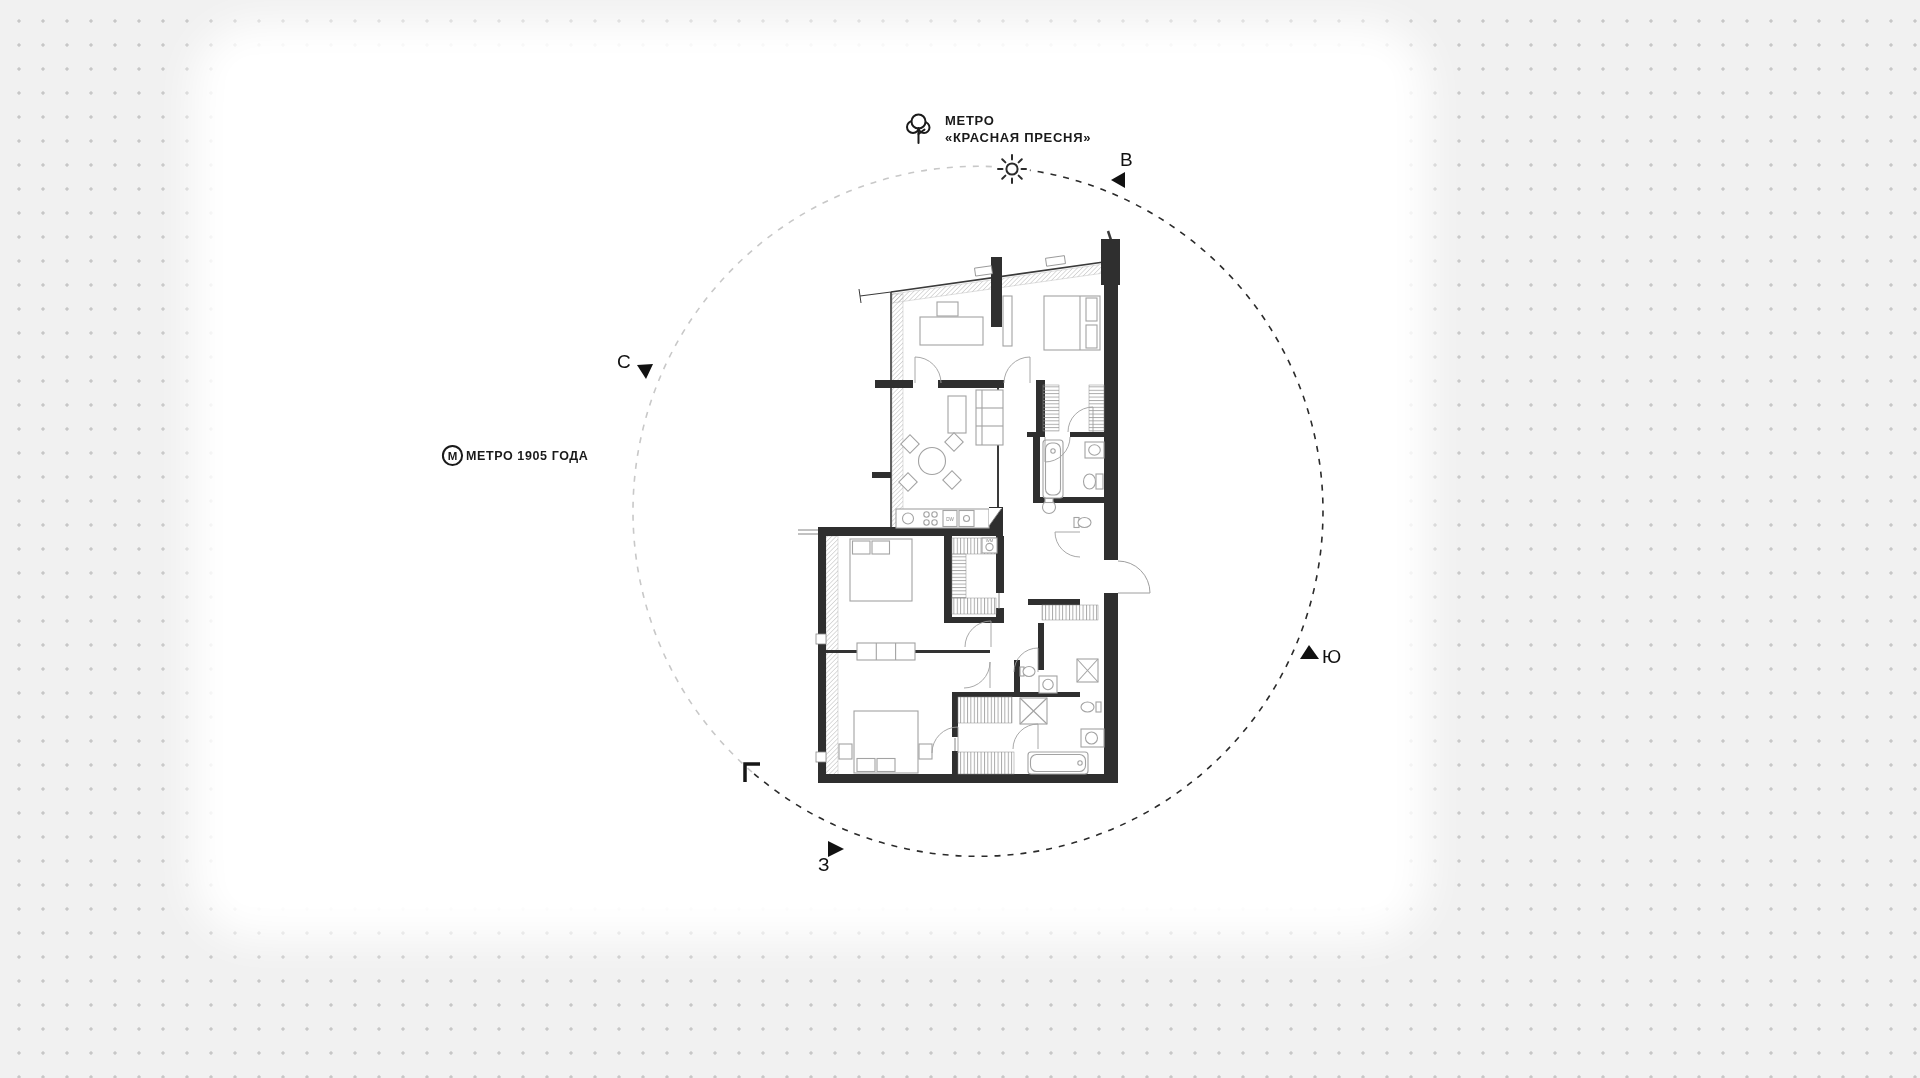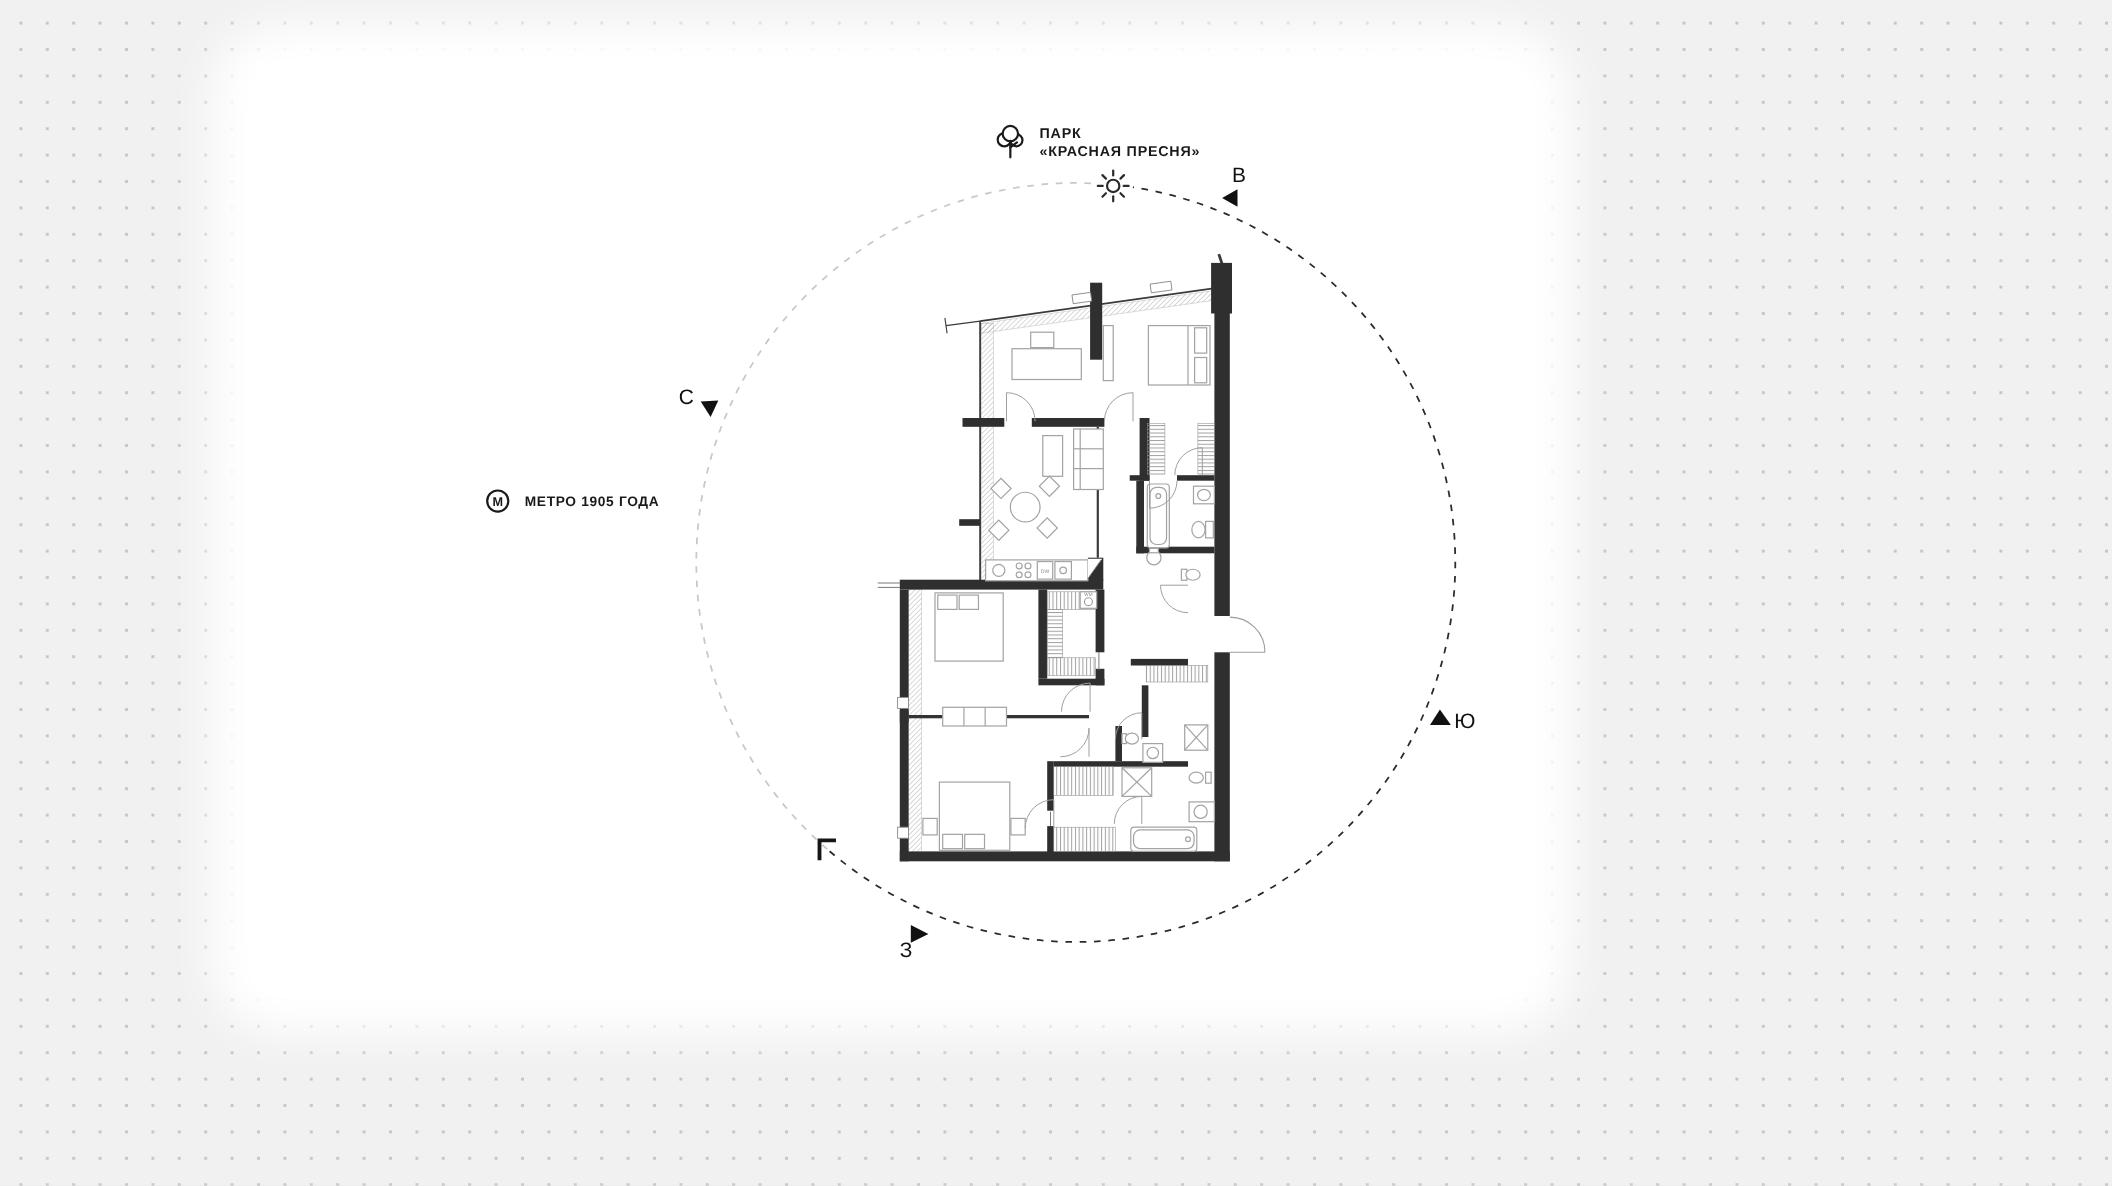--- a/index.html
+++ b/index.html
@@ -16,21 +16,21 @@
     box-shadow:0 0 42px 32px #ffffff;
   }
   .overlay-svg{position:absolute;left:0;top:0;}
   .compass-letter{
     position:absolute;font-size:19px;font-weight:500;color:#111;
     letter-spacing:.5px;line-height:1;
   }
   .park-label{position:absolute;left:903px;top:110px;display:flex;align-items:flex-start;}
   .park-text{margin-left:10px;font-size:13px;font-weight:700;letter-spacing:.7px;line-height:17px;white-space:nowrap;padding-top:2px;}
   .metro-label{position:absolute;left:441px;top:444px;display:flex;align-items:center;}
-  .metro-text{margin-left:13px;font-size:12.5px;font-weight:700;letter-spacing:.6px;white-space:nowrap;}
+  .metro-text{margin-left:2px;font-size:12.5px;font-weight:700;letter-spacing:.6px;white-space:nowrap;}
   .plan-svg{position:absolute;left:780px;top:230px;}
   svg text{font-family:"Liberation Sans",sans-serif;}
 </style>
 </head>
 <body>
 
 <div class="canvas">
 
   <div class="white-panel"></div>
 
@@ -74,21 +74,21 @@
         <circle cx="10" cy="17" r="6"></circle>
         <circle cx="21" cy="17.5" r="5.5"></circle>
         <circle cx="15.5" cy="11.5" r="7"></circle>
       </g>
       <g stroke="#1a1a1a" stroke-width="2" fill="none" stroke-linecap="round">
         <line x1="15.5" y1="18" x2="15.5" y2="33"></line>
         <line x1="15.5" y1="24" x2="21.5" y2="19.5"></line>
       </g>
     </svg>
     <div class="park-text">
-      <div>ПАРК</div>
+      <div>МЕТРО</div>
       <div>«КРАСНАЯ ПРЕСНЯ»</div>
     </div>
   </div>
 
   <div class="metro-label">
     <svg width="23" height="23" viewBox="0 0 23 23">
       <circle cx="11.5" cy="11.5" r="9.6" fill="#ffffff" stroke="#1a1a1a" stroke-width="2"></circle>
       <text x="11.5" y="15.6" text-anchor="middle" font-size="11.5" font-weight="700" fill="#1a1a1a">М</text>
     </svg>
     <div class="metro-text">МЕТРО 1905 ГОДА</div>

